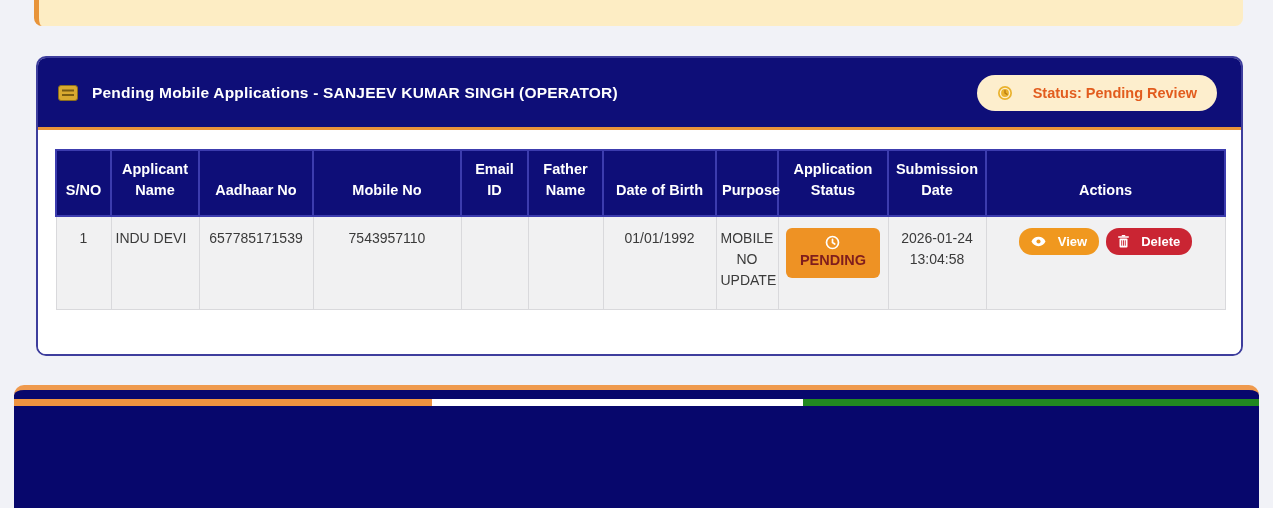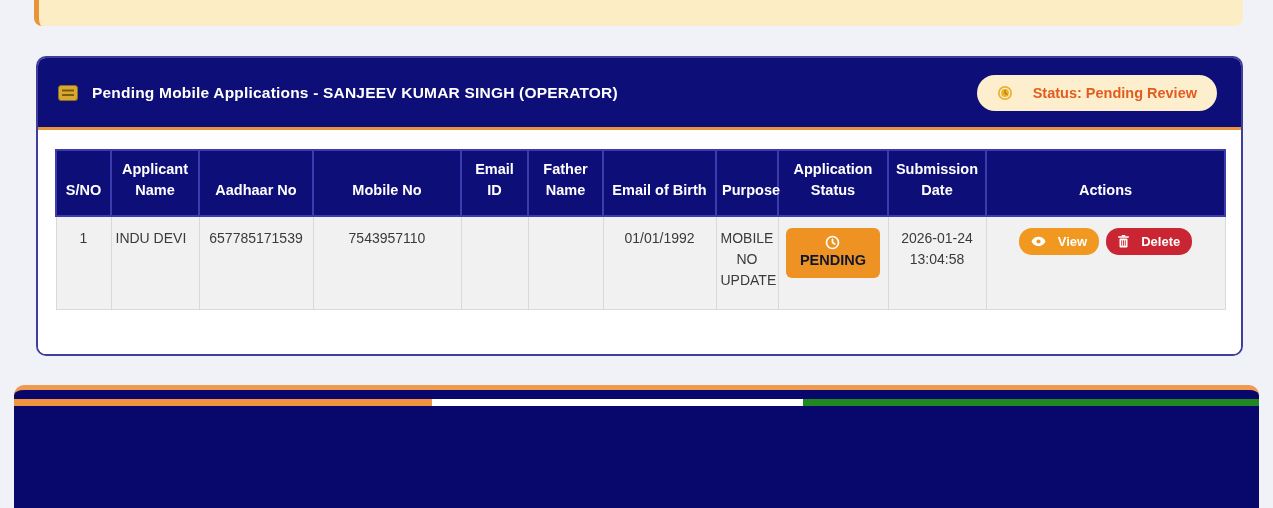--- a/index.html
+++ b/index.html
@@ -82,21 +82,21 @@
     height: 93px;
     border: 1px solid #d9d9dc;
     border-top: none;
     line-height: 1.5;
   }
   td.cell-name { text-align: left; }
 
   .pending-badge {
     display: inline-block;
     background: #ee9224;
-    color: #0f172a;
+    color: #7f1d1d;
     border-radius: 6px;
     padding: 5px 14px 7px;
     font-weight: bold;
     font-size: 14.5px;
     line-height: 1.35;
     text-align: left;
   }
   .pending-badge svg { display: block; margin: 2px auto 1px; }
 
   .btn {
@@ -187,21 +187,21 @@
             <col style="width:239px">
         </colgroup>
         <thead>
           <tr>
             <th>S/NO</th>
             <th>Applicant Name</th>
             <th>Aadhaar No</th>
             <th>Mobile No</th>
             <th>Email ID</th>
             <th>Father Name</th>
-            <th>Email of Birth</th>
+            <th>Date of Birth</th>
             <th>Purpose</th>
             <th>Application Status</th>
             <th>Submission Date</th>
             <th>Actions</th>
           </tr>
         </thead>
         <tbody>
           <tr>
             <td>1</td>
             <td class="cell-name">INDU DEVI</td>

